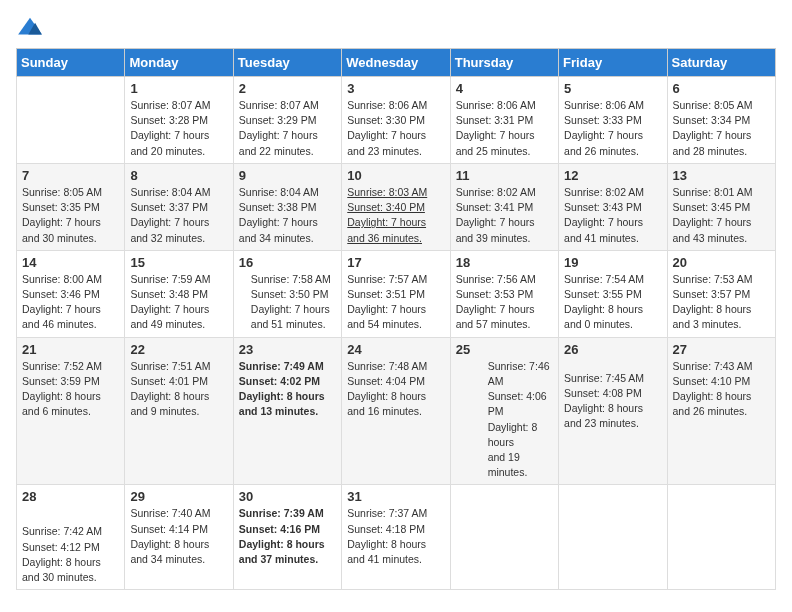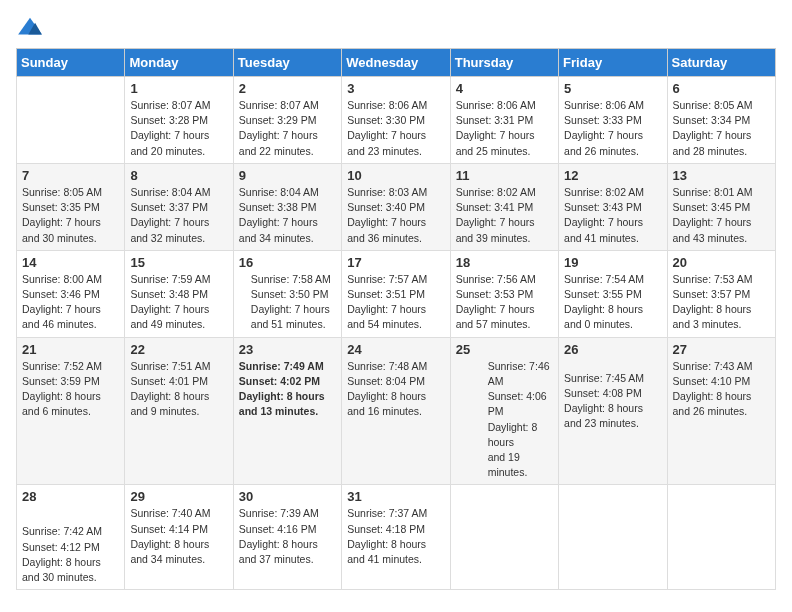--- a/index.html
+++ b/index.html
@@ -161,21 +161,21 @@
         </td>
         <td>
           <span class="day-num">9</span>
           <div class="day-info" style="white-space: pre-line;">Sunrise: 8:04 AM
 Sunset: 3:38 PM
 Daylight: 7 hours
 and 34 minutes.</div>
         </td>
         <td>
           <span class="day-num">10</span>
-          <div class="day-info" style="white-space: pre-line;">Sunrise: 8:03 AM
+          <div class="day-info" style="white-space: pre-line; text-decoration: underline;">Sunrise: 8:03 AM
 Sunset: 3:40 PM
 Daylight: 7 hours
 and 36 minutes.</div>
         </td>
         <td>
           <span class="day-num">11</span>
           <div class="day-info" style="white-space: pre-line;">Sunrise: 8:02 AM
 Sunset: 3:41 PM
 Daylight: 7 hours
 and 39 minutes.</div>
@@ -264,21 +264,21 @@
         <td>
           <span class="day-num">23</span>
           <div class="day-info" style="white-space: pre-line; font-weight: bold;">Sunrise: 7:49 AM
 Sunset: 4:02 PM
 Daylight: 8 hours
 and 13 minutes.</div>
         </td>
         <td>
           <span class="day-num">24</span>
           <div class="day-info" style="white-space: pre-line;">Sunrise: 7:48 AM
-Sunset: 8:04 PM
+Sunset: 4:04 PM
 Daylight: 8 hours
 and 16 minutes.</div>
         </td>
         <td>
           <span class="day-num">25</span>
           <div class="day-info" style="white-space: pre-line; margin-left: 32px;">Sunrise: 7:46 AM
 Sunset: 4:06 PM
 Daylight: 8 hours
 and 19 minutes.</div>
         </td>
@@ -307,21 +307,21 @@
         </td>
         <td>
           <span class="day-num">29</span>
           <div class="day-info" style="white-space: pre-line;">Sunrise: 7:40 AM
 Sunset: 4:14 PM
 Daylight: 8 hours
 and 34 minutes.</div>
         </td>
         <td>
           <span class="day-num">30</span>
-          <div class="day-info" style="white-space: pre-line;">Sunrise: 7:39 AM
+          <div class="day-info" style="white-space: pre-line; font-weight: bold;">Sunrise: 7:39 AM
 Sunset: 4:16 PM
 Daylight: 8 hours
 and 37 minutes.</div>
         </td>
         <td>
           <span class="day-num">31</span>
           <div class="day-info" style="white-space: pre-line;">Sunrise: 7:37 AM
 Sunset: 4:18 PM
 Daylight: 8 hours
 and 41 minutes.</div>

